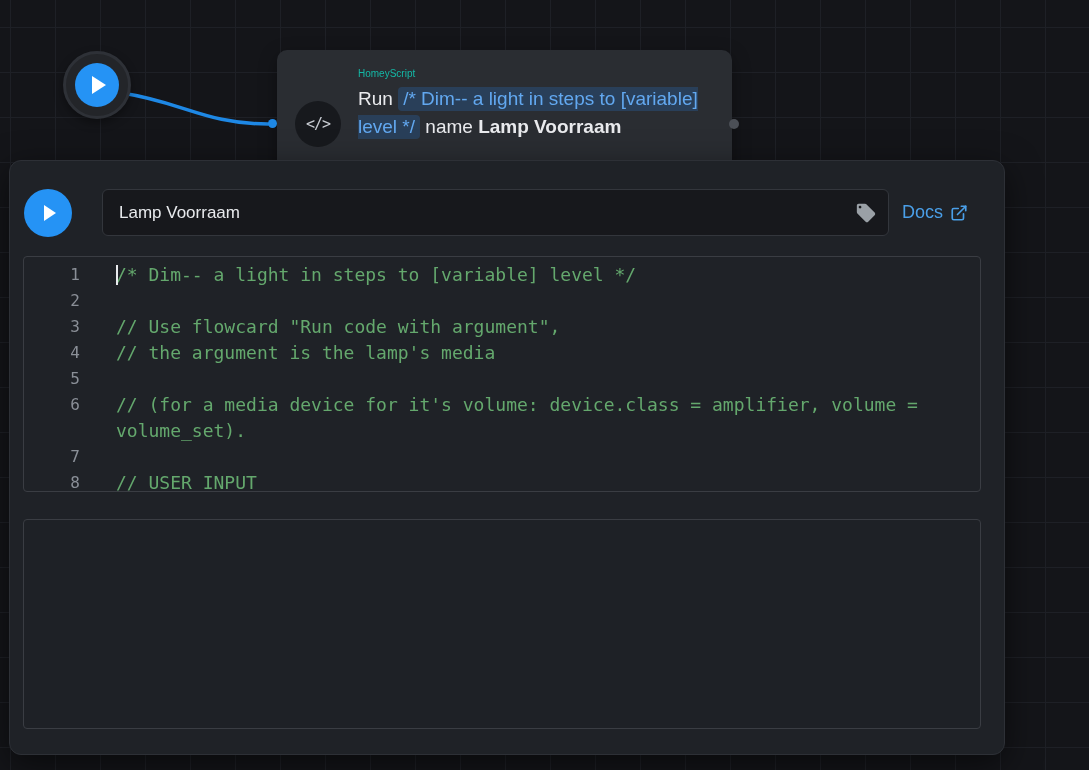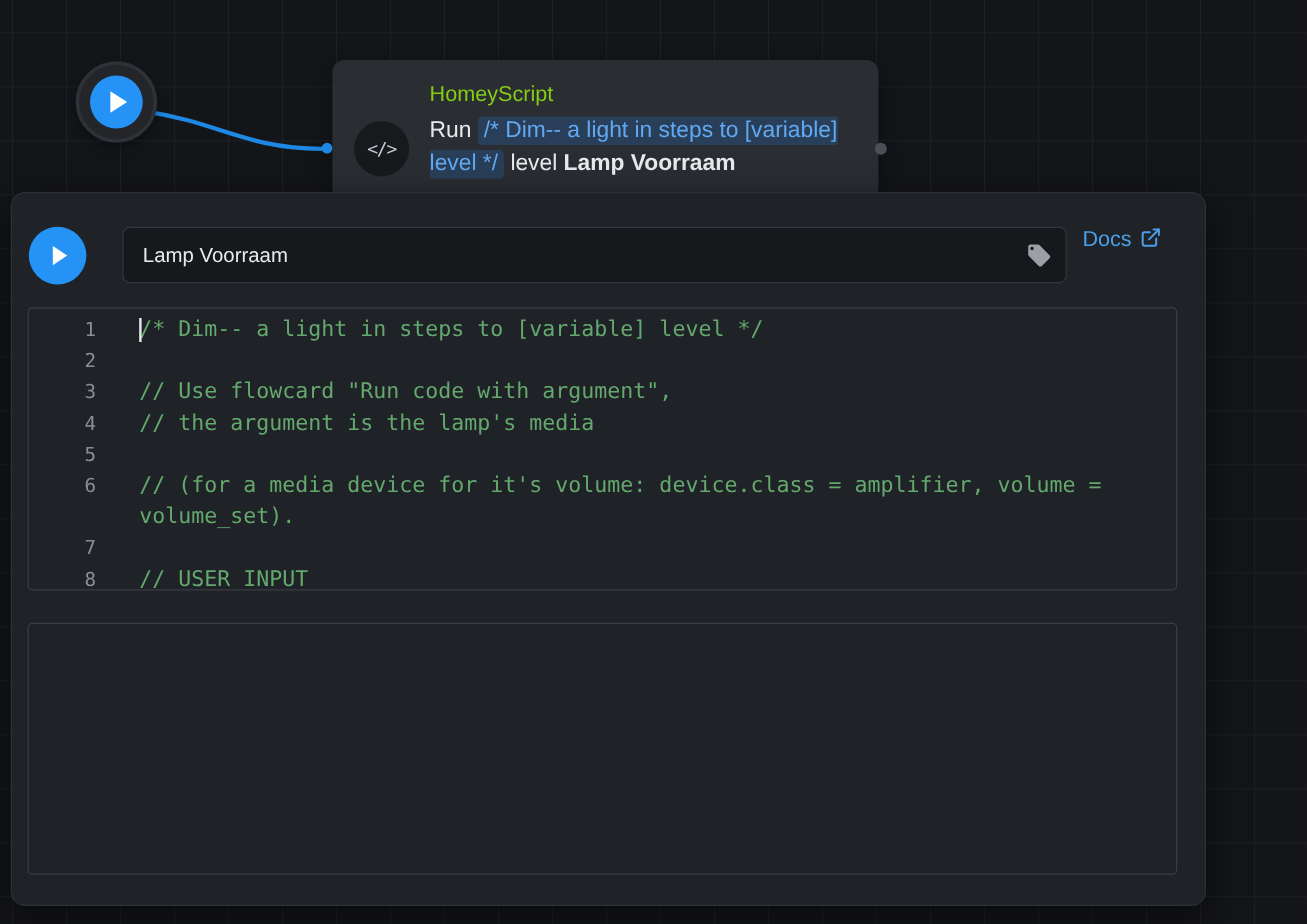--- a/index.html
+++ b/index.html
@@ -57,21 +57,21 @@
   .card-icon-circle {
     position: absolute; left: 18px; top: 51px; width: 46px; height: 46px;
     border-radius: 50%; background: #17191d;
     display: flex; align-items: center; justify-content: center;
   }
   .card-icon-glyph {
     font-family: "DejaVu Sans Mono", monospace;
     font-size: 15px; color: #c9cdd3; letter-spacing: -1px;
   }
   .card-body { position: absolute; left: 81px; top: 18px; width: 350px; }
-  .card-app { font-size: 18px; color: #84cc16; margin-bottom: 6px; }
+  .card-app { font-size: 10px; color: #14b8a6; margin-bottom: 6px; }
   .card-sentence { font-size: 19px; line-height: 28px; color: #e9eaed; }
   .card-token {
     color: #62a8f0; background: rgba(38,110,190,0.28);
     padding: 1px 5px 2px; border-radius: 4px; font-weight: 500;
   }
   .card-arg { font-weight: 700; }
 
   
   .dialog {
     position: absolute; left: 9px; top: 160px; width: 996px; height: 595px;
@@ -95,21 +95,21 @@
     color: #e8eaed; font-size: 17px; font-family: "Liberation Sans", sans-serif;
     padding: 0 46px 0 16px; outline: none;
   }
   .tag-btn {
     position: absolute; right: 11px; top: 11px; width: 25px; height: 25px;
     background: none; border: none; cursor: pointer; padding: 0;
     display: flex; align-items: center; justify-content: center;
   }
   .docs-link {
     position: absolute; left: 892px; top: 28px; height: 47px;
-    display: flex; gap: 7px;
+    display: flex; align-items: center; gap: 7px;
     color: #4a9fe8; font-size: 18px; font-weight: 500; text-decoration: none;
     cursor: pointer;
   }
 
   .code-editor {
     position: absolute; left: 13px; top: 95px; width: 958px; height: 236px;
     border: 1px solid #3a3d43; border-radius: 4px;
     padding: 5px 0; overflow: hidden; cursor: text;
   }
   .code-row { display: flex; position: relative; }
@@ -155,21 +155,21 @@
 
   <div class="flow-card">
     <div class="card-icon-circle">
       <span class="card-icon-glyph">&lt;/&gt;</span>
     </div>
     <div class="card-body">
       <div class="card-app">HomeyScript</div>
       <div class="card-sentence">
         <span>Run</span>
         <span class="card-token">/* Dim-- a light in steps to [variable] level */</span>
-        <span>level</span>
+        <span>name</span>
         <span class="card-arg">Lamp Voorraam</span>
       </div>
     </div>
   </div>
 
   <div class="wire-dot-gray"></div>
 
   <div class="dialog">
 
     <div class="dlg-play">

